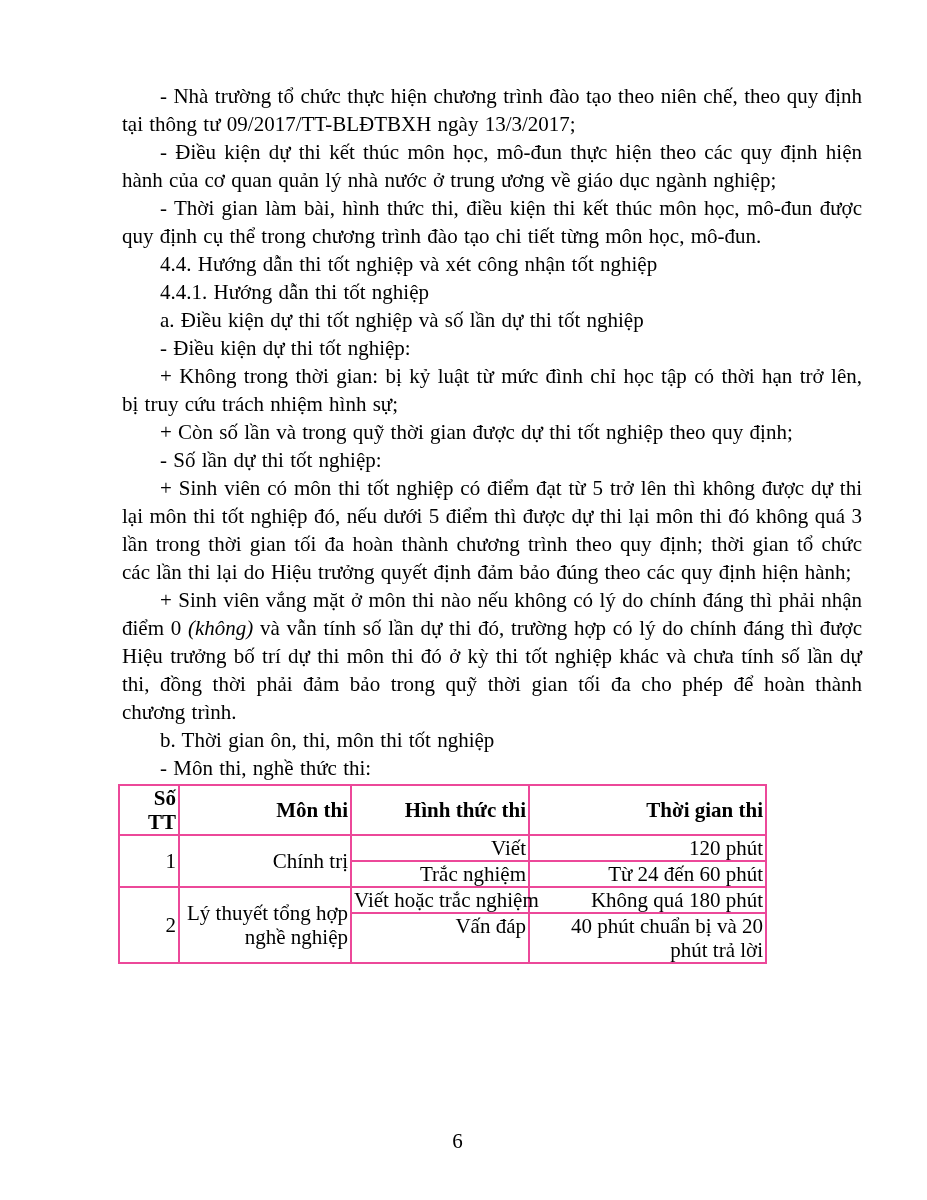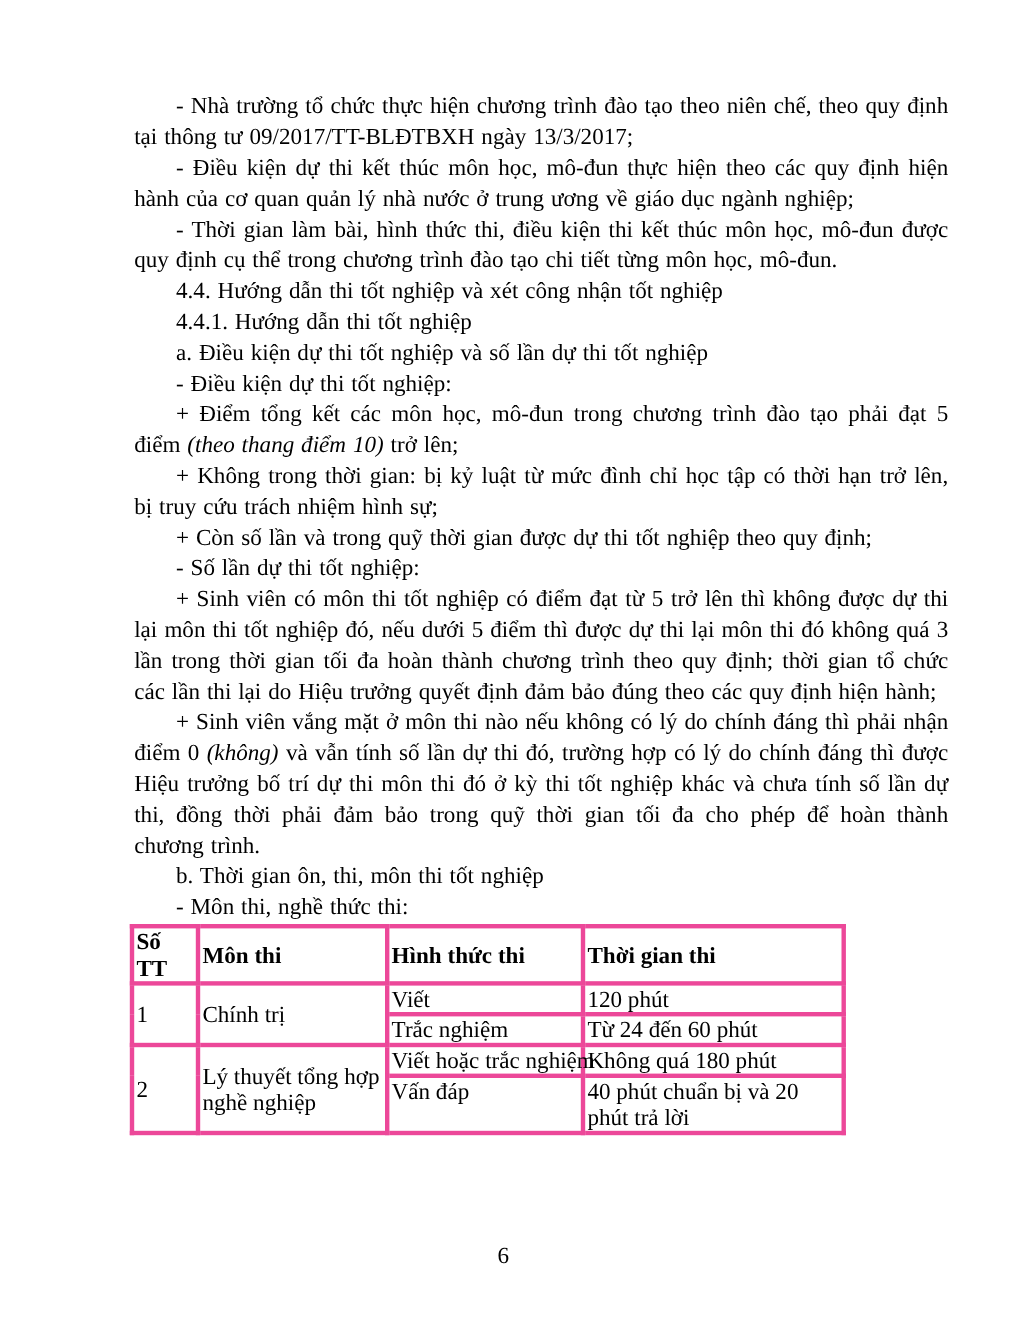--- a/index.html
+++ b/index.html
@@ -33,22 +33,22 @@
   .exam-table {
     border-collapse: collapse;
     table-layout: fixed;
     width: 647px;
     margin-left: -4px;
     margin-top: 2px;
     font-size: 21px;
     line-height: 24px;
   }
   .exam-table th, .exam-table td {
-    border: 4px solid #ec4899;
-    text-align: left;
+    border: 2px solid #ec4899;
+    text-align: right;
     vertical-align: middle;
     padding: 0 2px;
     overflow: visible;
   }
   .exam-table th { font-weight: bold; }
   .row-head th { height: 49px; }
   .row-sub td { height: 25px; }
   .row-sub2 td { height: 26px; }
   .row-last td { height: 48px; }
   .va-top { vertical-align: top !important; }
@@ -73,21 +73,20 @@
     <p class="para">- Nhà trường tổ chức thực hiện chương trình đào tạo theo niên chế, theo quy định tại thông tư 09/2017/TT-BLĐTBXH ngày 13/3/2017;</p>
     <p class="para">- Điều kiện dự thi kết thúc môn học, mô-đun thực hiện theo các quy định hiện hành của cơ quan quản lý nhà nước ở trung ương về giáo dục ngành nghiệp;</p>
     <p class="para">- Thời gian làm bài, hình thức thi, điều kiện thi kết thúc môn học, mô-đun được quy định cụ thể trong chương trình đào tạo chi tiết từng môn học, mô-đun.</p>
 
     <p class="para bold">4.4. Hướng dẫn thi tốt nghiệp và xét công nhận tốt nghiệp</p>
     <p class="para bold">4.4.1. Hướng dẫn thi tốt nghiệp</p>
 
     <p class="para">a. Điều kiện dự thi tốt nghiệp và số lần dự thi tốt nghiệp</p>
     <p class="para">- Điều kiện dự thi tốt nghiệp:</p>
 
-    <p class="para"><span>+ Điểm tổng kết các môn học, mô-đun trong chương trình đào tạo phải đạt 5 điểm </span><span class="it">(theo thang điểm 10)</span><span> trở lên;</span></p>
 
     <p class="para">+ Không trong thời gian: bị kỷ luật từ mức đình chỉ học tập có thời hạn trở lên, bị truy cứu trách nhiệm hình sự;</p>
     <p class="para">+ Còn số lần và trong quỹ thời gian được dự thi tốt nghiệp theo quy định;</p>
     <p class="para">- Số lần dự thi tốt nghiệp:</p>
     <p class="para">+ Sinh viên có môn thi tốt nghiệp có điểm đạt từ 5 trở lên thì không được dự thi lại môn thi tốt nghiệp đó, nếu dưới 5 điểm thì được dự thi lại môn thi đó không quá 3 lần trong thời gian tối đa hoàn thành chương trình theo quy định; thời gian tổ chức các lần thi lại do Hiệu trưởng quyết định đảm bảo đúng theo các quy định hiện hành;</p>
 
     <p class="para"><span>+ Sinh viên vắng mặt ở môn thi nào nếu không có lý do chính đáng thì phải nhận điểm 0 </span><span class="it">(không)</span><span> và vẫn tính số lần dự thi đó, trường hợp có lý do chính đáng thì được Hiệu trưởng bố trí dự thi môn thi đó ở kỳ thi tốt nghiệp khác và chưa tính số lần dự thi, đồng thời phải đảm bảo trong quỹ thời gian tối đa cho phép để hoàn thành chương trình.</span></p>
 
     <p class="para">b. Thời gian ôn, thi, môn thi tốt nghiệp</p>
     <p class="para">- Môn thi, nghề thức thi:</p>

